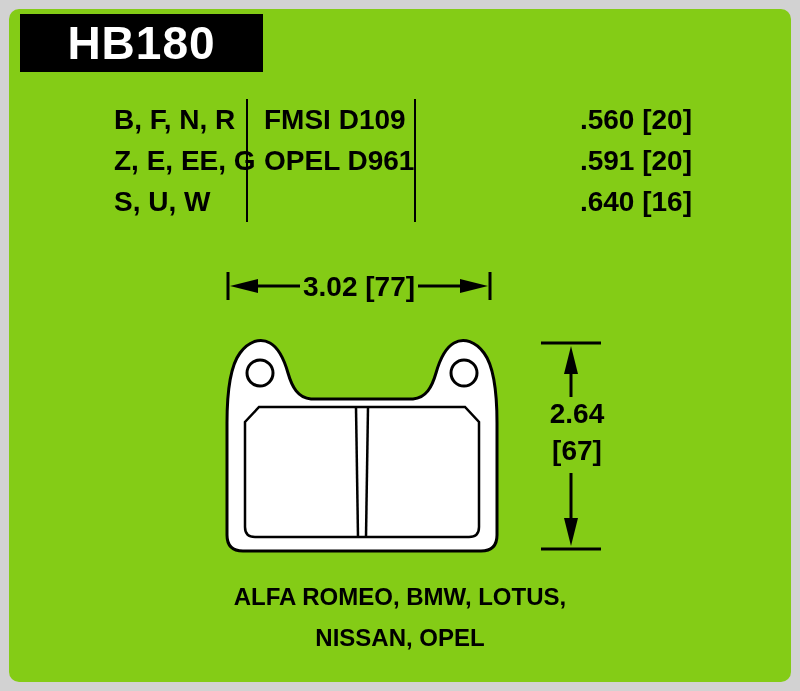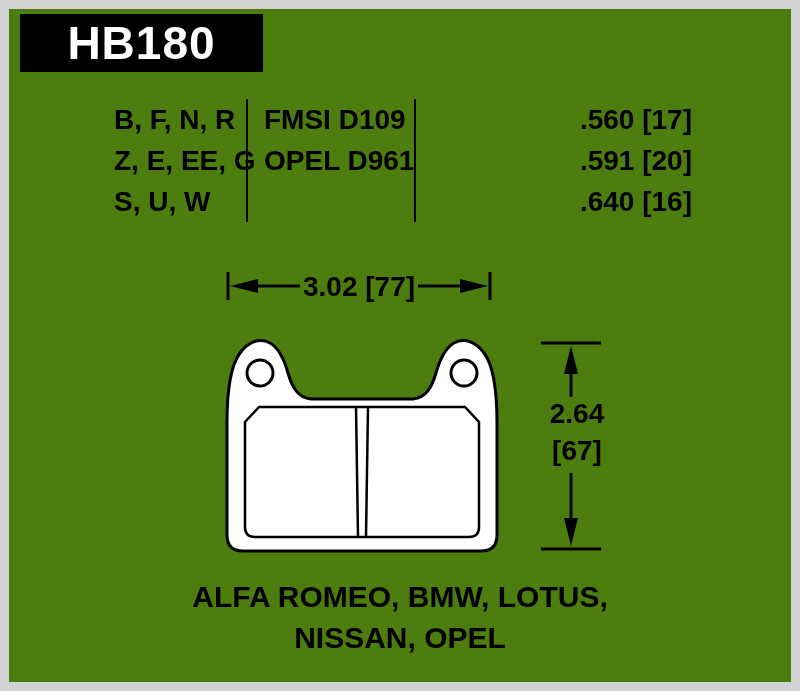--- a/index.html
+++ b/index.html
@@ -6,21 +6,22 @@
   html, body { width: 800px; height: 691px; }
   body {
     position: relative;
     background: #d2d2d2;
     font-family: "Liberation Sans", sans-serif;
     overflow: hidden;
   }
   .page {
     position: absolute;
     inset: 9px;
-    background: #4d7c0f;
+    background: #84cc16;
+    border-radius: 10px;
   }
 
   
   .part-box {
     position: absolute;
     left: 11px; top: 5px;
     width: 243px; height: 58px;
     background: #000000;
     color: #ffffff;
     font-size: 46px;
@@ -62,39 +63,39 @@
     font-weight: bold;
     fill: #000;
   }
 
   
   .applications {
     position: absolute;
     left: 0; top: 567px;
     width: 100%;
     text-align: center;
-    font-size: 30px;
+    font-size: 24px;
     font-weight: bold;
     color: #000;
     line-height: 41px;
   }
 </style>
 </head>
 <body>
 
 <div class="page">
 
   <div class="part-box">
     <span>HB180</span>
   </div>
 
   <div class="spec-table">
     <div class="cell c1">B, F, N, R</div>
     <div class="cell c2">FMSI D109</div>
-    <div class="cell c3">.560 [17]</div>
+    <div class="cell c3">.560 [20]</div>
 
     <div class="cell c1">Z, E, EE, G</div>
     <div class="cell c2">OPEL D961</div>
     <div class="cell c3">.591 [20]</div>
 
     <div class="cell c1">S, U, W</div>
     <div class="cell c2"></div>
     <div class="cell c3">.640 [16]</div>
   </div>
 

